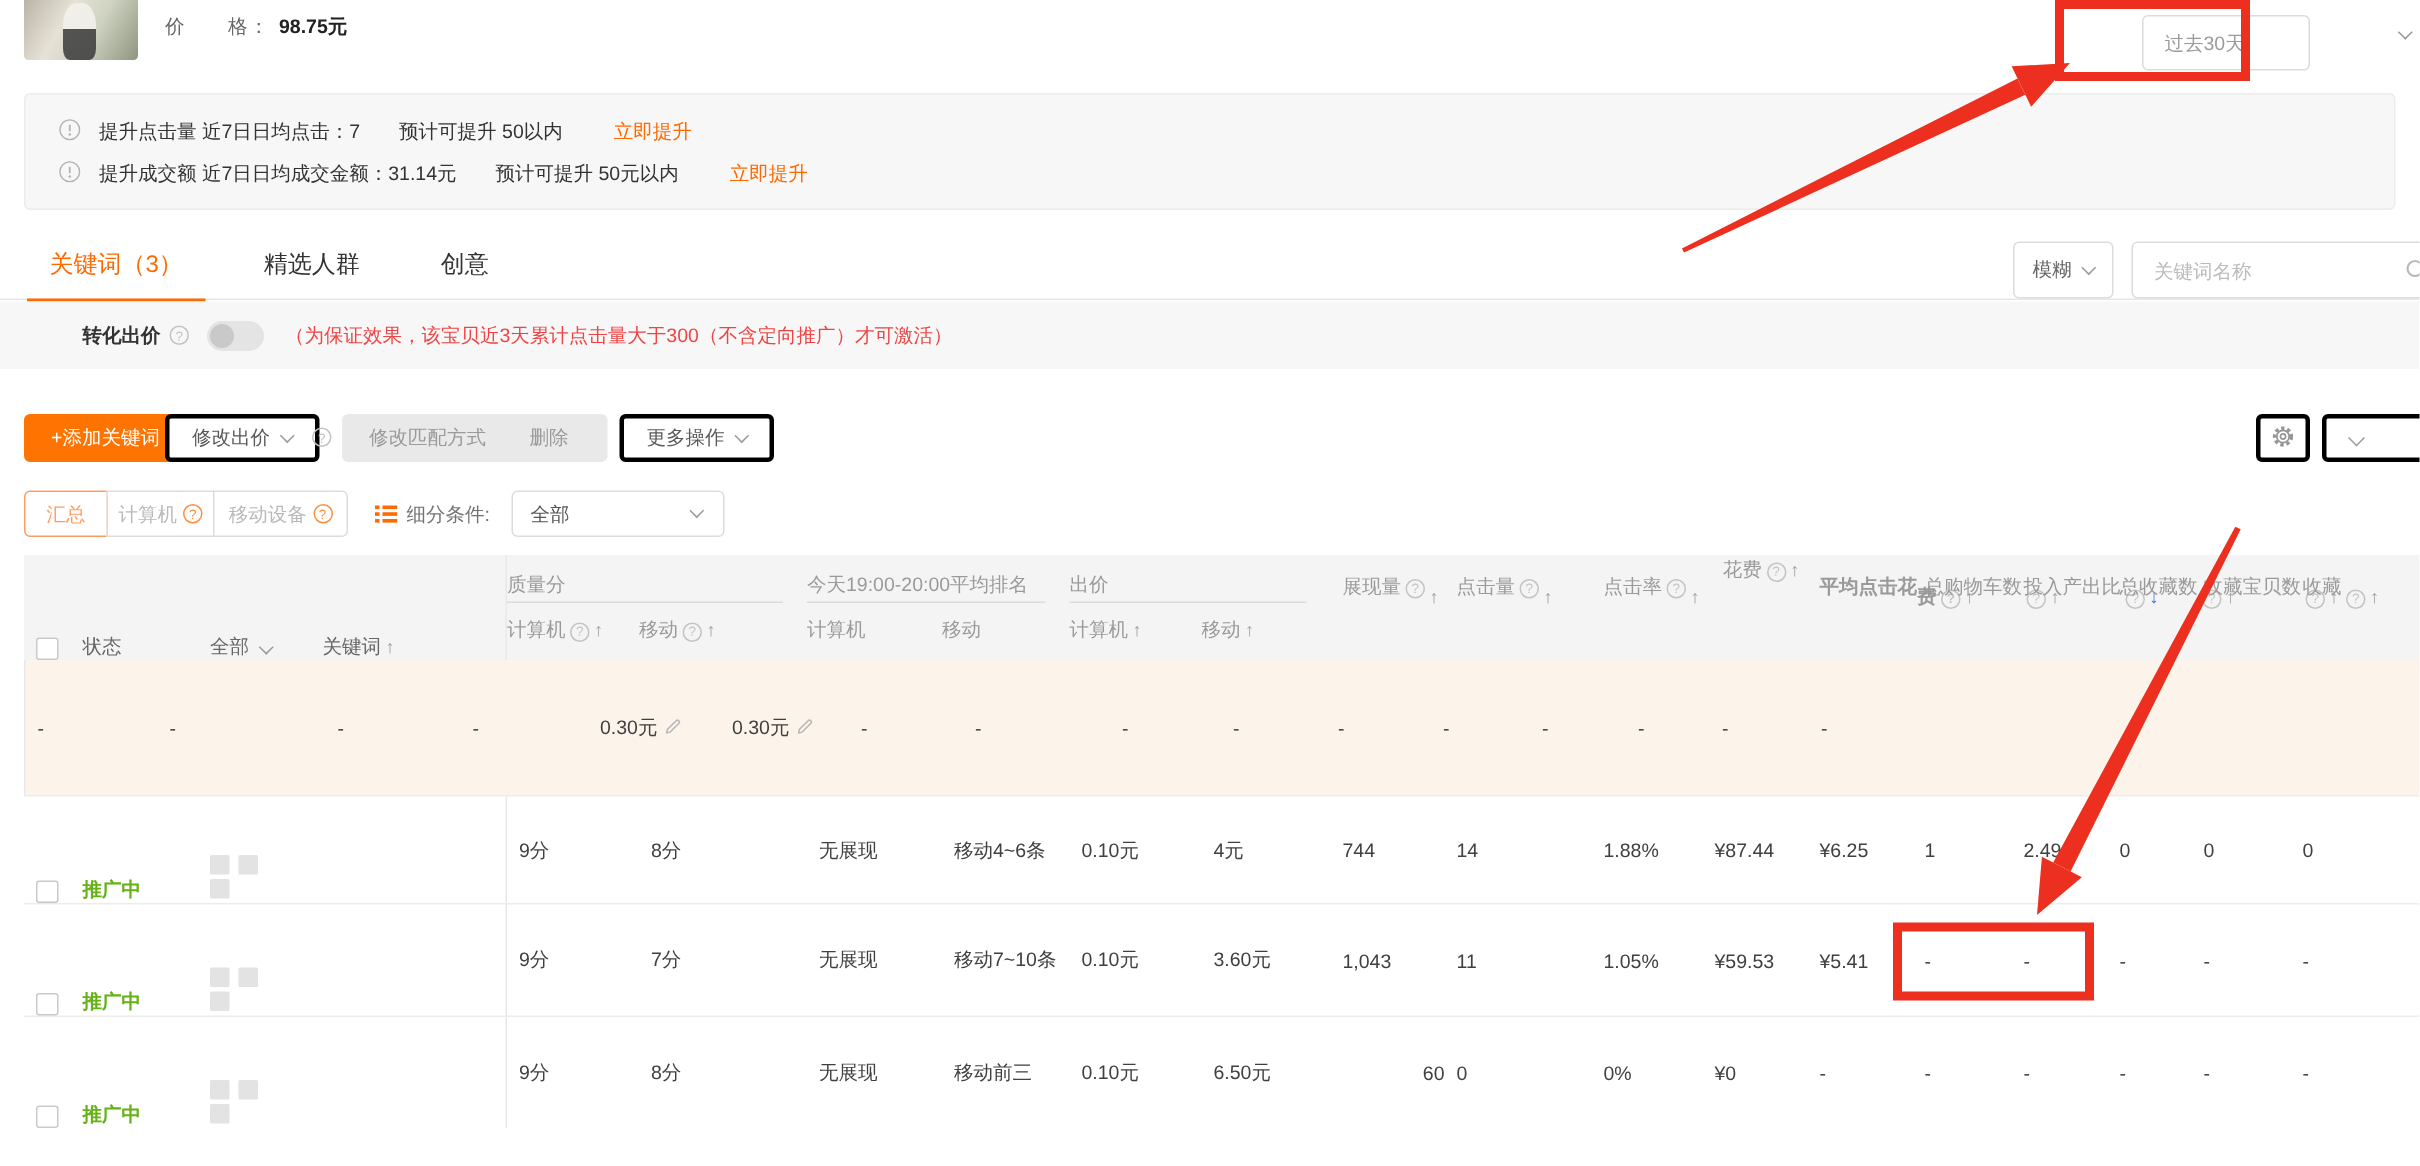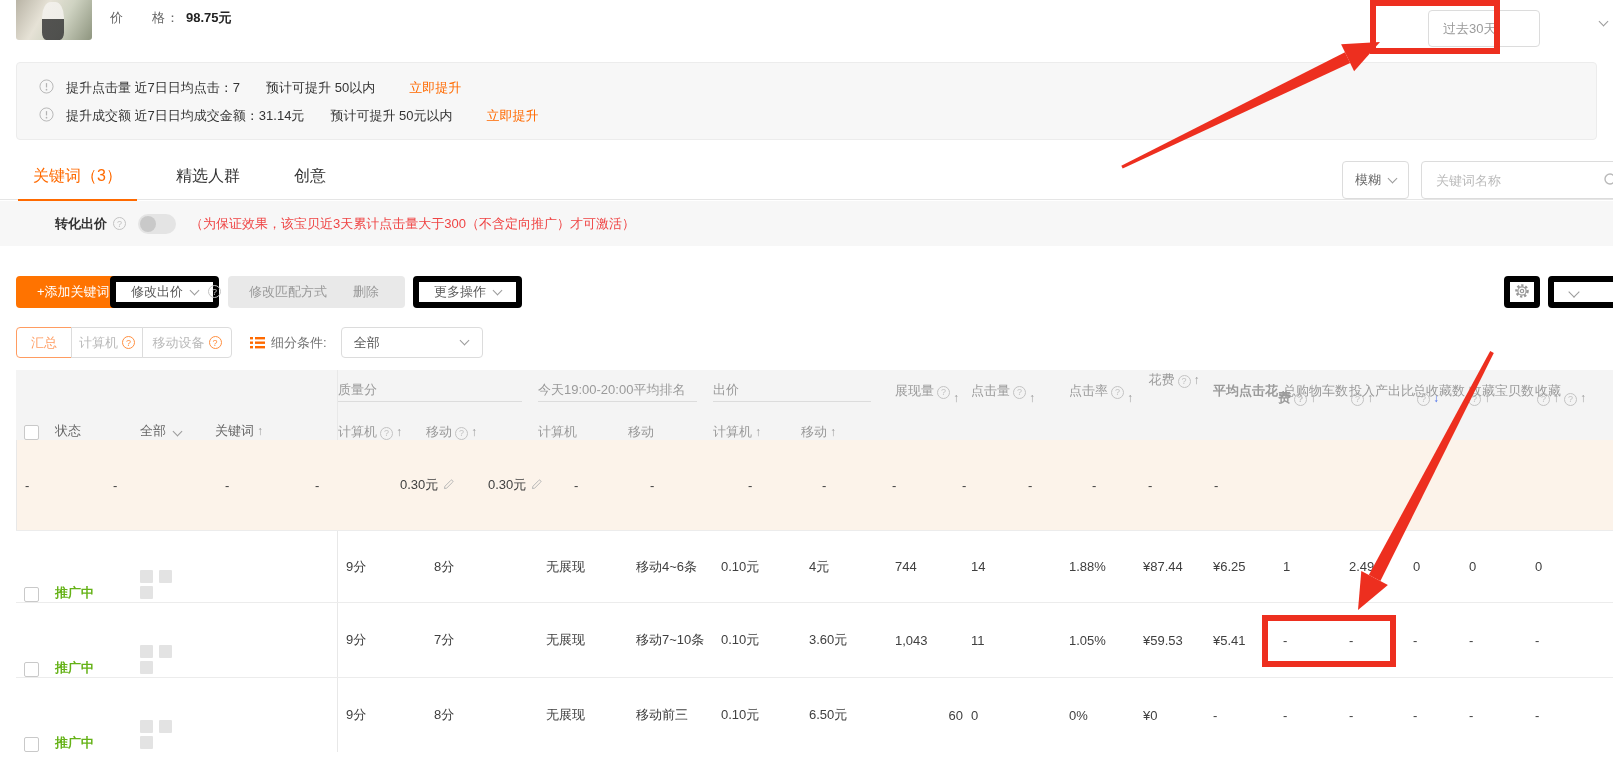--- a/index.html
+++ b/index.html
@@ -43,21 +43,21 @@
     font-family:"Liberation Sans","DejaVu Sans",sans-serif}
   .kw-search input::placeholder{color:#bbb}
   .kw-search .mag{position:absolute;left:181px;top:10px}
   
   .bidband{position:absolute;left:0;top:201px;width:1613px;height:45px;background:#f7f7f7;display:flex;align-items:center;padding-left:55px}
   .bidband .lab{font-weight:700;color:#333}
   .toggle{width:38px;height:20px;border-radius:10px;background:#e4e4e4;position:relative;margin:0 14px 0 12px;cursor:pointer}
   .toggle::after{content:"";position:absolute;left:2px;top:2px;width:16px;height:16px;border-radius:50%;background:#c9c9c9}
   .bidband .note{color:#ef4444}
   
-  .btn{display:inline-flex;align-items:center;justify-content:center;height:32px;border:6px solid #000000;border-radius:4px;
+  .btn{display:inline-flex;align-items:center;justify-content:center;height:32px;border:3px solid #000000;border-radius:4px;
     background:#fff;color:#595959;font-size:13px;padding:0 15px;cursor:pointer}
   .btn.primary{background:#ff7300;border-color:#ff7300;color:#fff}
   .btn.disabled{background:#e9e9e9;border-color:#e9e9e9;color:#9a9a9a}
   .toolbar{position:absolute;left:0;top:276px;width:1613px;height:32px}
   .toolbar .btn{position:absolute;top:0}
   .gearbtn{position:absolute;left:1504px;top:0;width:36px;height:32px;padding:0}
   .cutbtn{position:absolute;left:1548px;top:0;width:80px;height:32px;padding:0;justify-content:flex-start;padding-left:16px}
   
   .segrow{position:absolute;left:0;top:327px;width:1613px;height:31px;display:flex;align-items:center}
   .seg{height:31px;display:flex;align-items:center;justify-content:center;border:1px solid #dcdcdc;background:#fff;color:#b9b9b9;cursor:pointer}
@@ -85,21 +85,21 @@
   .t-left{display:flex;width:321px;align-items:flex-end;flex:none}
   .t-cb{width:32px;padding-left:8px;flex:none;display:flex;align-items:center}
   .t-st{width:82px;padding-left:7px;flex:none}
   .t-mid{width:63px;padding-left:10px;flex:none}
   .t-kw{flex:1;padding-left:0}
   .t-hleft .t-kw{padding-left:22px}
   .t-hleft{color:#666}
   .t-cells{display:flex;border-left:1px solid var(--grid);flex:none}
   .t-group{padding-top:11px;flex:none}
   .t-glabel{height:21px;line-height:18px;border-bottom:1px solid #dcdcdc;margin-right:16px;white-space:nowrap}
-  .t-gsubs{display:flex;margin-top:21px}
+  .t-gsubs{display:flex;margin-top:9px}
   .t-hcell{padding-left:8px;white-space:nowrap;flex:none}
   .t-gsubs .t-hcell{padding-left:0}
   .t-gsubs .t-hcell + .t-hcell{padding-left:0}
   .t-gsubs .t-hcell:first-child{padding-left:0}
   .t-metric{display:flex;padding-top:11px}
   .t-metric.inline{justify-content:center;padding-top:0}
   .t-hline{height:21px;line-height:20px}
   .t-hline + .t-hline{margin-top:7px}
   .t-row{display:flex;background:#fff}
   .t-row + .t-row{border-top:1px solid #ececec}

